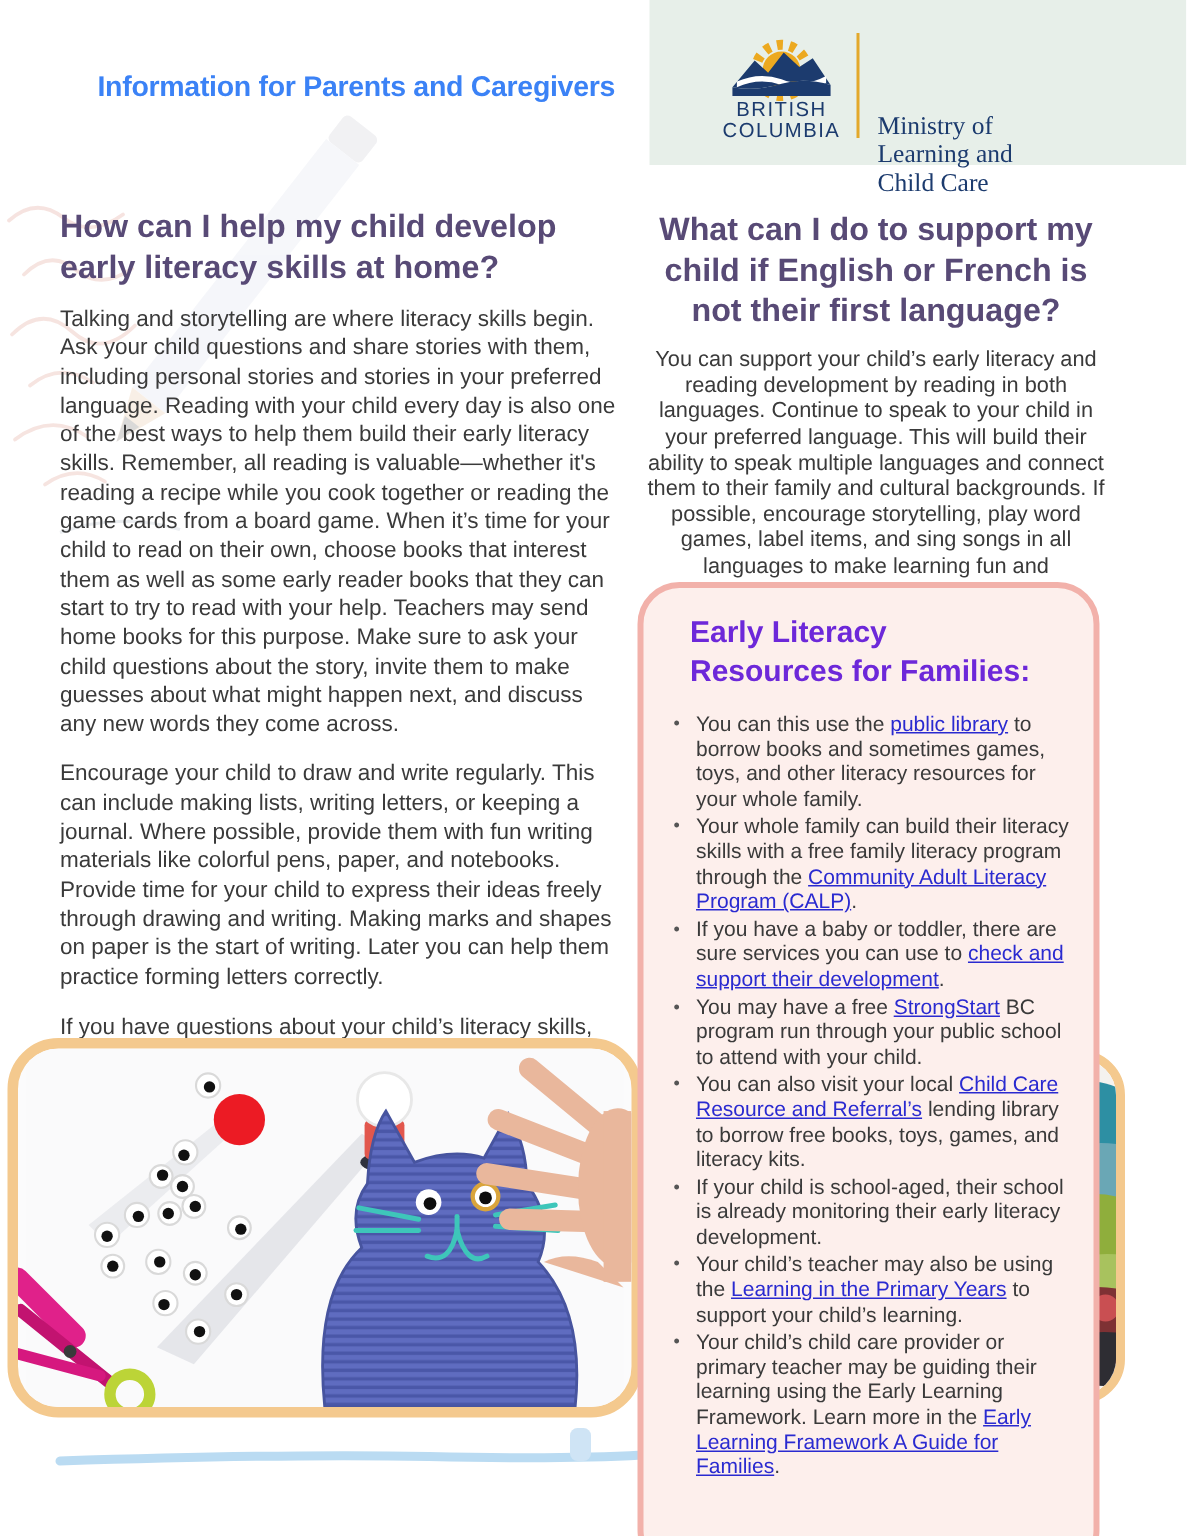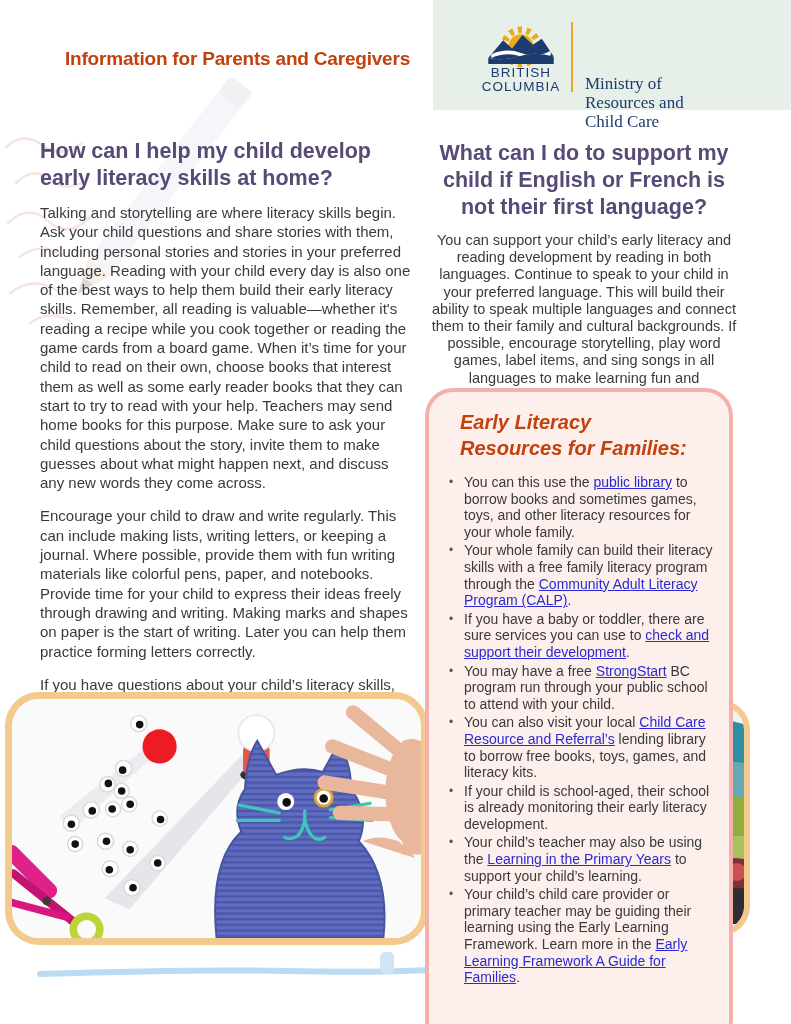--- a/index.html
+++ b/index.html
@@ -7,38 +7,38 @@
     --pink-border:#f2b1aa; --pink-bg:#fdefec;
     --photo-border:#f4c98e; --mint:#e7efe9;
     --navy:#1c3b6e; --gold:#eca920;
   }
   *{margin:0;padding:0;box-sizing:border-box;}
   html,body{background:#fff;}
   .page{position:relative;width:791px;height:1024px;background:#fff;overflow:hidden;
     font-family:"Liberation Sans",sans-serif;color:var(--body);}
   .watermark{position:absolute;left:0;top:55px;width:300px;height:330px;pointer-events:none;}
   .header-title{position:absolute;left:65px;top:48px;width:360px;font-size:19px;font-weight:700;
-    color:#c2410c;letter-spacing:-0.2px;}
+    color:#3b82f6;letter-spacing:-0.2px;}
   .logo-box{position:absolute;left:433px;top:0;width:358px;height:110px;background:var(--mint);}
   .emblem{position:absolute;left:42px;top:12px;width:92px;height:58px;}
   .org{position:absolute;left:10px;top:66px;width:156px;text-align:center;
     font-family:Liberation Sans, sans-serif;color:var(--navy);font-size:13.5px;line-height:14px;letter-spacing:1px;}
   .logo-divider{position:absolute;left:138px;top:22px;width:2px;height:70px;background:#e3a82b;}
   .ministry{position:absolute;left:152px;top:30px;font-family:"Liberation Serif",serif;
     color:var(--navy);font-size:17px;line-height:19px;margin-top:44px;}
   .col-left{position:absolute;left:40px;top:138px;width:376px;}
   .col-right{position:absolute;left:430px;top:140px;width:308px;text-align:center;}
   h1.q{color:var(--purple);font-size:21.5px;line-height:27px;font-weight:700;margin-bottom:11px;}
   .col-left p{font-size:15px;line-height:19.3px;margin-bottom:14px;}
   .col-right p{font-size:14.5px;line-height:17.2px;}
   .resources-box{position:absolute;left:425px;top:388px;width:308px;height:660px;
     background:var(--pink-bg);border:4px solid var(--pink-border);border-radius:28px;
     padding:17px 14px 10px 18px;}
-  .resources-box h2{color:#c2410c;font-size:20px;line-height:26px;font-weight:700;
-    margin:0 0 13px 13px;max-width:238px;font-style:italic;}
+  .resources-box h2{color:#6d28d9;font-size:20px;line-height:26px;font-weight:700;
+    margin:0 0 13px 13px;max-width:238px;}
   .res-list{list-style:none;}
   .res-list li{position:relative;font-size:14px;line-height:16.6px;color:#3a3a3a;
     padding-left:17px;margin-bottom:2px;}
   .res-list li::before{content:"•";position:absolute;left:2px;top:0;color:#555;font-size:12px;}
   .res-link{color:var(--link);text-decoration:underline;}
   .photo{position:absolute;left:5px;top:692px;width:423px;height:253px;
     border:7px solid var(--photo-border);border-radius:34px;overflow:hidden;background:#fbfbfc;}
   .photo svg{display:block;width:100%;height:100%;}
   .peek-photo{position:absolute;left:600px;top:700px;width:150px;height:236px;
     border:6px solid var(--photo-border);border-radius:30px;overflow:hidden;background:#fff;z-index:0;}
@@ -80,21 +80,21 @@
       <path d="M10,57 Q30,48 50,55 Q70,63 90,52 L90,58 Q70,68 50,60 Q30,53 10,62 Z" fill="#ffffff"></path>
       <path d="M6,62 Q28,66 50,59 Q70,53 94,60 L94,70 L6,70 Z" fill="#1c3b6e"></path>
     </svg>
     <div class="org">
       <div>BRITISH</div>
       <div>COLUMBIA</div>
     </div>
     <div class="logo-divider"></div>
     <div class="ministry">
       <div>Ministry of</div>
-      <div>Resources and</div>
+      <div>Learning and</div>
       <div>Child Care</div>
     </div>
   </div>
 
   <div class="col-left">
     <h1 class="q">How can I help my child develop early literacy skills at home?</h1>
     <p>Talking and storytelling are where literacy skills begin. Ask your child questions and share stories with them, including personal stories and stories in your preferred language. Reading with your child every day is also one of the best ways to help them build their early literacy skills. Remember, all reading is valuable—whether it's reading a recipe while you cook together or reading the game cards from a board game. When it’s time for your child to read on their own, choose books that interest them as well as some early reader books that they can start to try to read with your help. Teachers may send home books for this purpose. Make sure to ask your child questions about the story, invite them to make guesses about what might happen next, and discuss any new words they come across.</p>
     <p>Encourage your child to draw and write regularly. This can include making lists, writing letters, or keeping a journal. Where possible, provide them with fun writing materials like colorful pens, paper, and notebooks. Provide time for your child to express their ideas freely through drawing and writing. Making marks and shapes on paper is the start of writing. Later you can help them practice forming letters correctly.</p>
     <p>If you have questions about your child’s literacy skills, you can ask your child’s teacher or care provider. They can work with you to support your child at home and in school or care.</p>
   </div>

